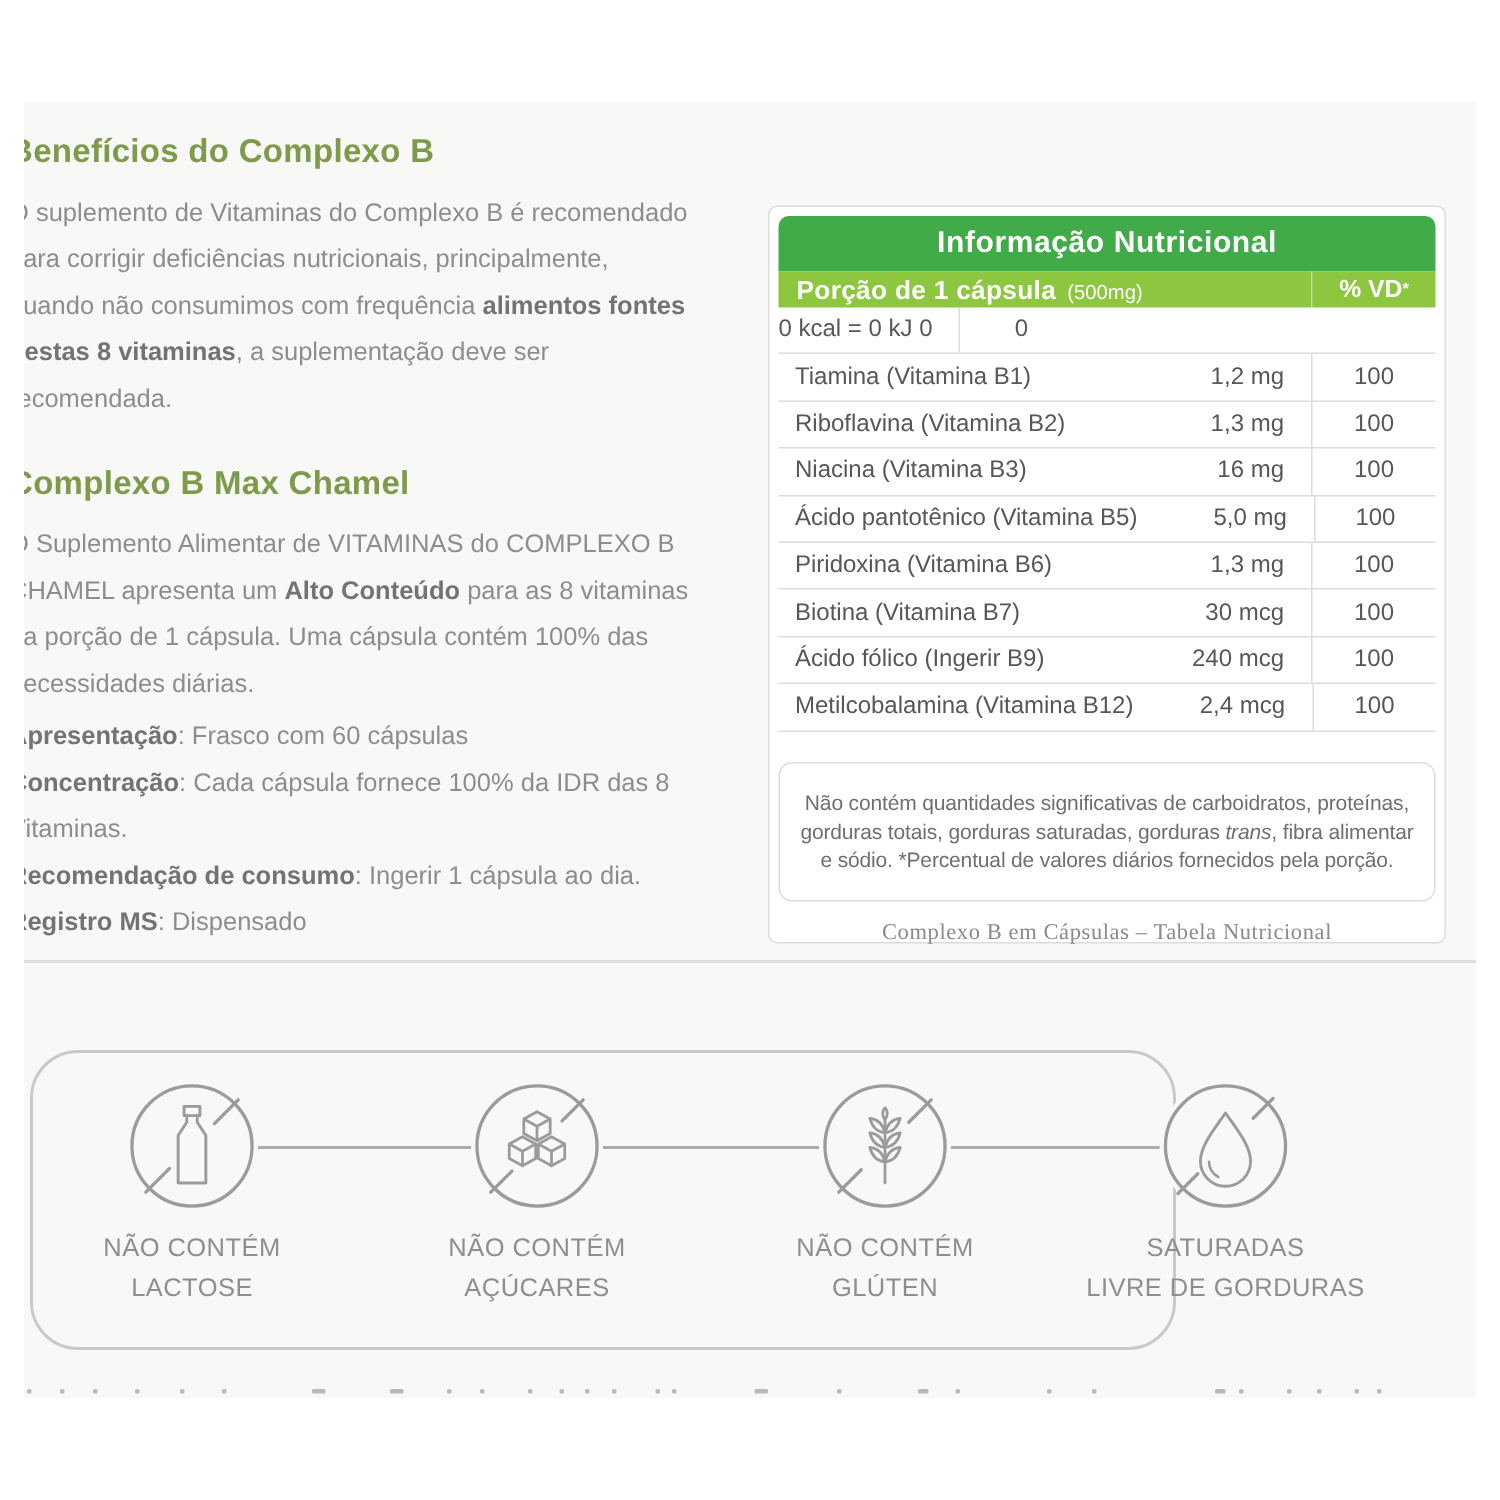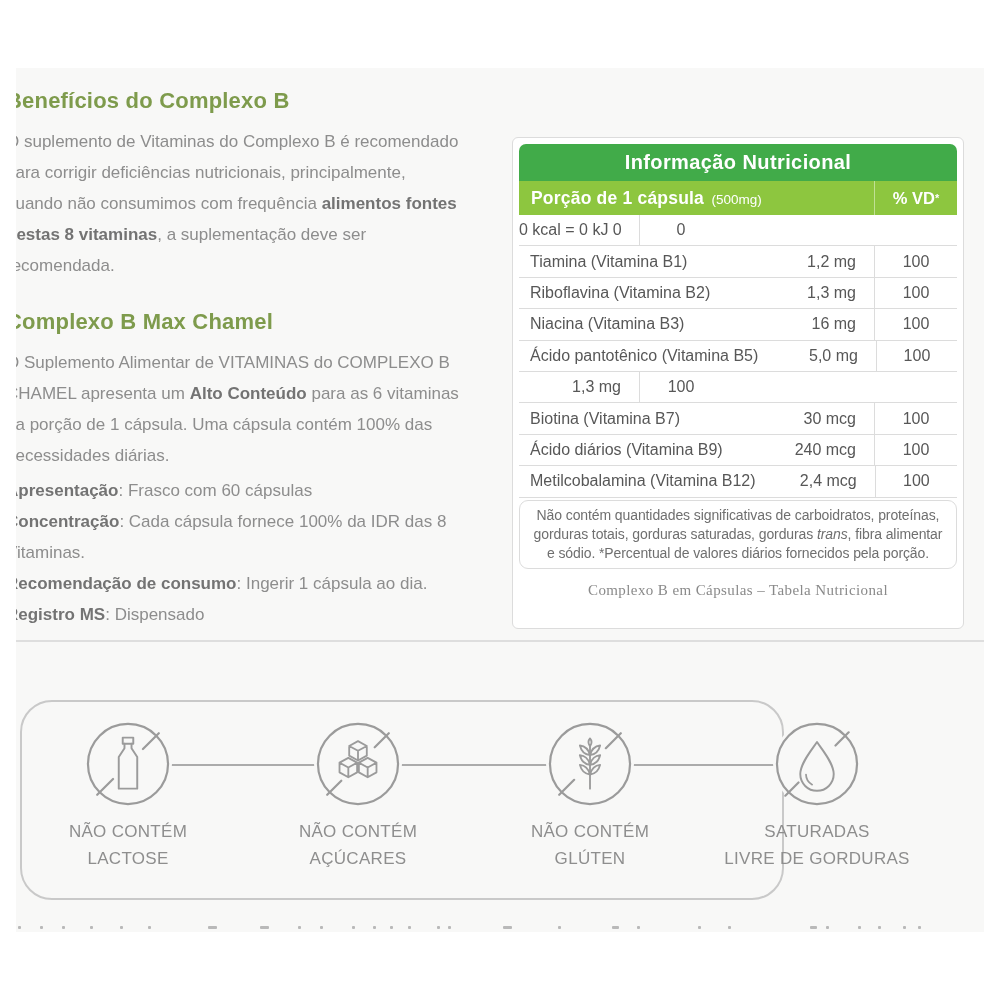--- a/index.html
+++ b/index.html
@@ -29,21 +29,21 @@
     position:absolute; left:496px; top:69px; width:452px; height:492px;
     background:#ffffff; border:1px solid #dcdcdc; border-radius:6px;
     padding:6px 6px 0 6px;
   }
   .nutri-title {
     height:37px; background:#41ab49; border-radius:7px 7px 0 0;
     color:#ffffff; font-size:20px; font-weight:bold; text-align:center;
     line-height:37px; letter-spacing:0.4px;
   }
   .nutri-sub {
-    height:34px; background:#8dc63f; display:flex; align-items:center;
+    height:24px; background:#8dc63f; display:flex; align-items:center;
     color:#ffffff;
   }
   .serving { flex:1; padding-left:12px; }
   .serving-label { font-size:17.5px; font-weight:bold; letter-spacing:0.2px; }
   .serving-size { font-size:13.5px; font-weight:normal; margin-left:3px; }
   .vd-head {
     width:83px; text-align:center; font-size:16.5px; font-weight:bold;
     border-left:1px solid rgba(255,255,255,0.45); align-self:stretch;
     display:flex; align-items:center; justify-content:center;
   }
@@ -52,22 +52,22 @@
     display:flex; align-items:center; height:31.4px;
     border-bottom:1px solid #dcdcdc; color:#575757; font-size:16px;
   }
   .nname { flex:1; padding-left:11px; white-space:nowrap; }
   .namt { width:120px; text-align:right; padding-right:18px; white-space:nowrap; }
   .nvd {
     width:83px; align-self:stretch; border-left:1px solid #dcdcdc;
     display:flex; align-items:center; justify-content:center;
   }
   .footnote {
-    margin-top:2px; border:1px solid #dcdcdc; border-radius:9px;
-    padding:5px 8px; text-align:center; font-size:14px; line-height:19px;
+    margin-top:20px; border:1px solid #dcdcdc; border-radius:9px;
+    padding:17px 8px; text-align:center; font-size:14px; line-height:19px;
     color:#6f6f6f; letter-spacing:-0.1px;
   }
   .caption {
     margin-top:13px; text-align:center;
     font-family:"Liberation Serif","DejaVu Serif",serif;
     font-size:15px; color:#8a8a8a; letter-spacing:0.4px;
   }
 
   
   .divider { position:absolute; left:0; top:572px; width:968px; height:2px; background:#dedede; }
@@ -108,21 +108,21 @@
         <div class="pline"><span>O suplemento de Vitaminas do Complexo B é recomendado</span></div>
         <div class="pline"><span>para corrigir deficiências nutricionais, principalmente,</span></div>
         <div class="pline"><span>quando não consumimos com frequência </span><span class="gbold">alimentos fontes</span></div>
         <div class="pline"><span class="gbold">destas 8 vitaminas</span><span>, a suplementação deve ser</span></div>
         <div class="pline"><span>recomendada.</span></div>
       </div>
 
       <h2 class="sec-heading second">Complexo B Max Chamel</h2>
       <div>
         <div class="pline"><span>O Suplemento Alimentar de VITAMINAS do COMPLEXO B</span></div>
-        <div class="pline"><span>CHAMEL apresenta um </span><span class="gbold">Alto Conteúdo</span><span> para as 6 vitaminas</span></div>
+        <div class="pline"><span>CHAMEL apresenta um </span><span class="gbold">Alto Conteúdo</span><span> para as 8 vitaminas</span></div>
         <div class="pline"><span>na porção de 1 cápsula. Uma cápsula contém 100% das</span></div>
         <div class="pline"><span>necessidades diárias.</span></div>
       </div>
 
       <div class="details">
         <div class="pline"><span class="gbold">Apresentação</span><span>: Frasco com 60 cápsulas</span></div>
         <div class="pline"><span class="gbold">Concentração</span><span>: Cada cápsula fornece 100% da IDR das 8</span></div>
         <div class="pline"><span>Vitaminas.</span></div>
         <div class="pline"><span class="gbold">Recomendação de consumo</span><span>: Ingerir 1 cápsula ao dia.</span></div>
         <div class="pline"><span class="gbold">Registro MS</span><span>: Dispensado</span></div>
@@ -161,30 +161,31 @@
             <span class="nname">Niacina (Vitamina B3)</span>
             <span class="namt">16 mg</span>
             <span class="nvd">100</span>
           </div>
         <div class="nrow">
             <span class="nname">Ácido pantotênico (Vitamina B5)</span>
             <span class="namt">5,0 mg</span>
             <span class="nvd">100</span>
           </div>
         <div class="nrow">
+            <span class="nname">Piridoxina (Vitamina B6)</span>
             <span class="namt">1,3 mg</span>
             <span class="nvd">100</span>
           </div>
         <div class="nrow">
             <span class="nname">Biotina (Vitamina B7)</span>
             <span class="namt">30 mcg</span>
             <span class="nvd">100</span>
           </div>
         <div class="nrow">
-            <span class="nname">Ácido diários (Vitamina B9)</span>
+            <span class="nname">Ácido fólico (Ingerir B9)</span>
             <span class="namt">240 mcg</span>
             <span class="nvd">100</span>
           </div>
         <div class="nrow">
             <span class="nname">Metilcobalamina (Vitamina B12)</span>
             <span class="namt">2,4 mcg</span>
             <span class="nvd">100</span>
           </div>
       </div>
 

